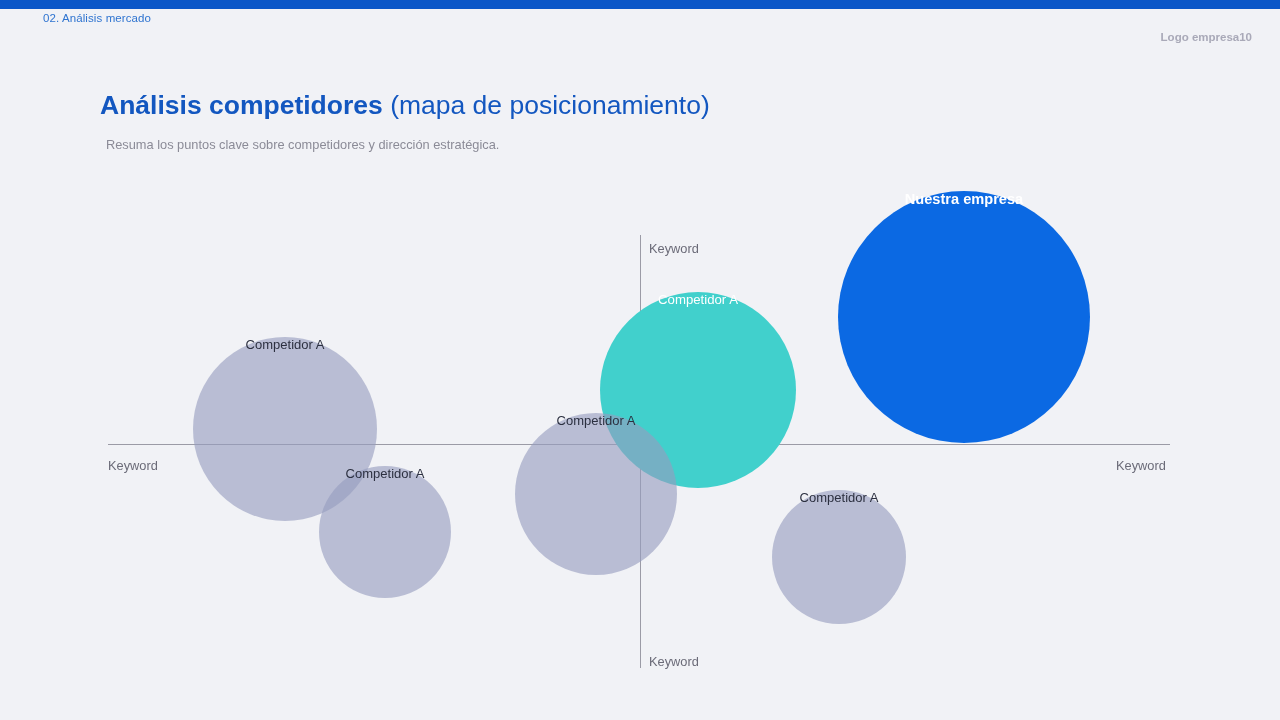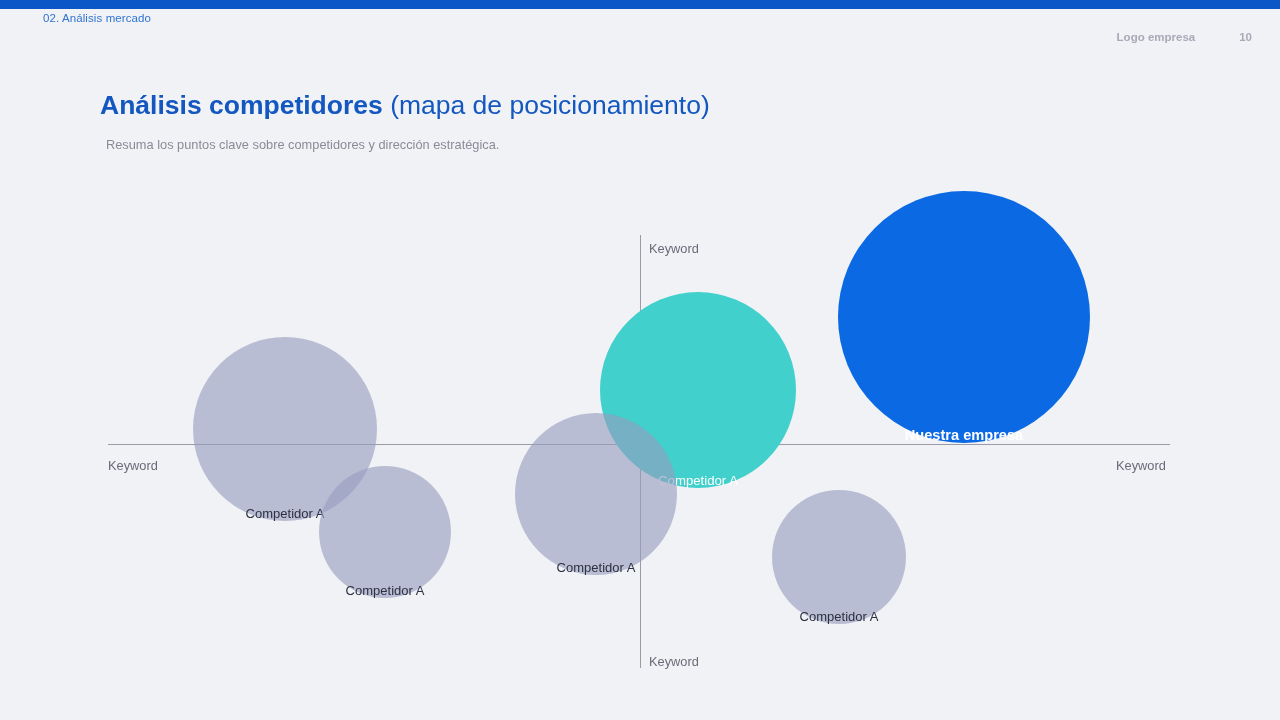--- a/index.html
+++ b/index.html
@@ -19,21 +19,21 @@
     width: 1280px; height: 9px;
     background: #0b57c8;
   }
   .eyebrow {
     position: absolute; left: 43px; top: 12px;
     font-size: 11.5px; letter-spacing: 0.1px;
     color: #2f74d0;
   }
   .header-right {
     position: absolute; right: 28px; top: 31px;
-    display: flex; align-items: center; gap: 44px;
+    display: flex; align-items: center; 
     font-size: 11.5px; color: #a9a9b8; font-weight: bold;
   }
   .page-num { font-weight: bold; color: #a9a9b8; }
   .title {
     position: absolute; left: 100px; top: 90px;
     font-size: 26.5px; color: #1357c0;
     white-space: nowrap;
   }
   .title .strong { font-weight: bold; }
   .title .light { font-weight: normal; }
@@ -57,21 +57,21 @@
     white-space: nowrap;
   }
   .lbl-top    { left: 649px; top: 228px; }
   .lbl-bottom { left: 649px; top: 641px; }
   .lbl-left   { left: 108px; top: 445px; }
   .lbl-right  { left: 1116px; top: 445px; }
 
   .bubble {
     position: absolute;
     border-radius: 50%;
-    display: flex; align-items: flex-end; justify-content: center;
+    display: flex; align-items: flex-start; justify-content: center;
     text-align: center;
   }
   .bubble-label { font-size: 13px; white-space: nowrap; }
   .b-teal  { background: #41d0cc; }
   .b-teal .bubble-label { color: #ffffff; font-size: 13.2px; }
   .b-blue  { background: #0b69e3; }
   .b-blue .bubble-label { color: #ffffff; font-weight: bold; font-size: 14.6px; }
   .b-gray  { background: rgba(150,157,190,0.62); }
   .b-gray .bubble-label { color: #2c3040; }
 </style>

